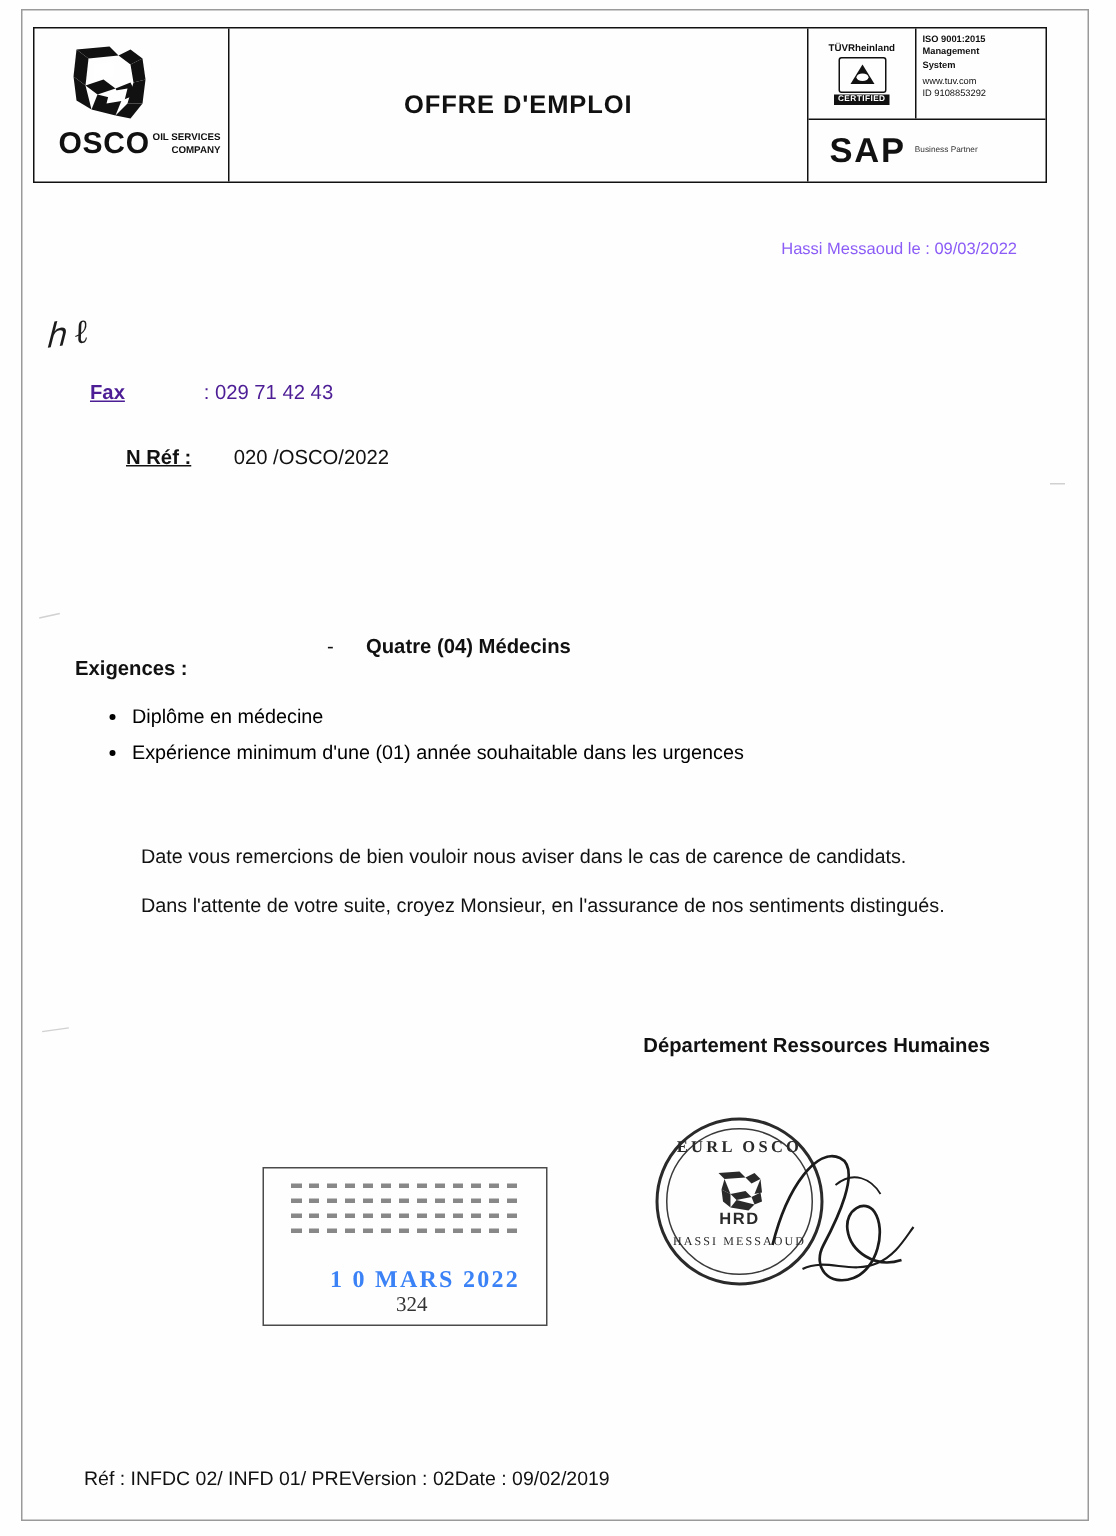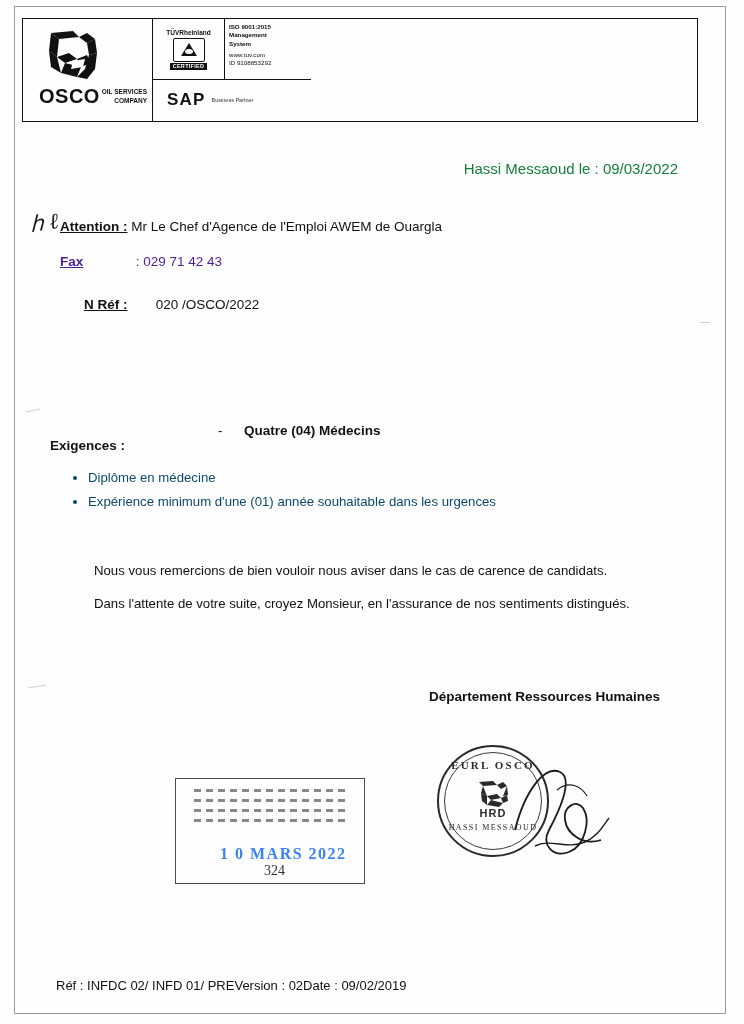--- a/index.html
+++ b/index.html
@@ -133,21 +133,21 @@
   }
   .cert-text .thin { font-weight: normal; }
   .cert-bot {
     flex: 1;
     display: flex;
     align-items: center;
     padding-left: 14px;
     gap: 6px;
   }
   .sap-logo {
-    font-size: 17px;
+    font-size: 23px;
     font-weight: bold;
     letter-spacing: 1.2px;
     color: #111;
   }
   .sap-sub {
     font-size: 5.5px;
     line-height: 1.2;
     color: #333;
     max-width: 62px;
   }
@@ -174,22 +174,22 @@
     line-height: 1.45;
     text-align: right;
     color: #111;
     width: 48px;
   }
 
   
   .doc-date {
     position: absolute;
     right: 66px; top: 160px;
-    font-size: 15px;
-    color: #15803d;
+    font-size: 11px;
+    color: #8b5cf6;
   }
   .attn-row {
     position: absolute;
     left: 60px; top: 219px;
     font-size: 13.5px;
     color: #111;
   }
   .attn-row .lbl {
     font-weight: bold;
     text-decoration: underline;
@@ -262,21 +262,21 @@
   }
 
   .bullets {
     position: absolute;
     left: 60px; top: 467px;
     width: 600px;
     margin: 0;
     padding-left: 28px;
     font-size: 13.2px;
     line-height: 1.7;
-    color: #0c4a6e;
+    color: #000000;
   }
   .bullets li { margin: 0 0 2px 0; }
 
   .para2 {
     position: absolute;
     left: 94px; top: 563px;
     width: 600px;
     font-size: 13.2px;
     color: #111;
   }
@@ -438,20 +438,23 @@
           <polygon points="30,34 42,32 40,40 28,42"></polygon>
         </g>
       </svg>
       <div class="osco-word">OSCO</div>
       <div class="osco-sub">
         <span>OIL SERVICES</span><br>
         <span>COMPANY</span>
       </div>
     </div>
 
+    <div class="hdr-title">
+      <span>OFFRE D'EMPLOI</span>
+    </div>
 
     <div class="hdr-certs">
       <div class="cert-top">
         <div class="cert-tuv">
           <div class="tuv-label">TÜVRheinland</div>
           <div class="tuv-mark">
               <div class="tuv-tri"></div>
             </div>
           <div class="tuv-cert">CERTIFIED</div>
         </div>
@@ -467,24 +470,20 @@
         <div class="sap-logo">SAP</div>
         <div class="sap-sub">Business Partner</div>
       </div>
     </div>
   </div>
 
   <div class="doc-date">Hassi Messaoud le : 09/03/2022</div>
 
   <div class="hand-mark">ℎ ℓ</div>
 
-  <div class="attn-row">
-    <span class="lbl">Attention :</span>
-    <span>Mr Le Chef d'Agence de l'Emploi AWEM de Ouargla</span>
-  </div>
 
   <div class="fax-row">
     <span class="lbl">Fax</span>
     <span>: 029 71 42 43</span>
   </div>
 
   <div class="ref-row">
     <span class="lbl">N Réf :</span>
     <span>020 /OSCO/2022</span>
   </div>
@@ -493,21 +492,21 @@
   <div class="post-line">
     <span class="dash">-</span><span>Quatre (04) Médecins</span>
   </div>
 
   <div class="exigences">Exigences :</div>
   <ul class="bullets">
     <li>Diplôme en médecine</li>
     <li>Expérience minimum d'une (01) année souhaitable dans les urgences</li>
   </ul>
 
-  <div class="para2">Nous vous remercions de bien vouloir nous aviser dans le cas de carence de candidats.</div>
+  <div class="para2">Date vous remercions de bien vouloir nous aviser dans le cas de carence de candidats.</div>
   <div class="para3">Dans l'attente de votre suite, croyez Monsieur, en l'assurance de nos sentiments distingués.</div>
 
   <div class="signature-block">Département Ressources Humaines</div>
 
   <div class="stamp-round">
     <div class="ring"></div>
     <div class="ring2"></div>
     <div class="stamp-text-top">EURL OSCO</div>
     <svg class="stamp-center-mark" viewBox="0 0 36 30">
       <g fill="#2a2a2a">

